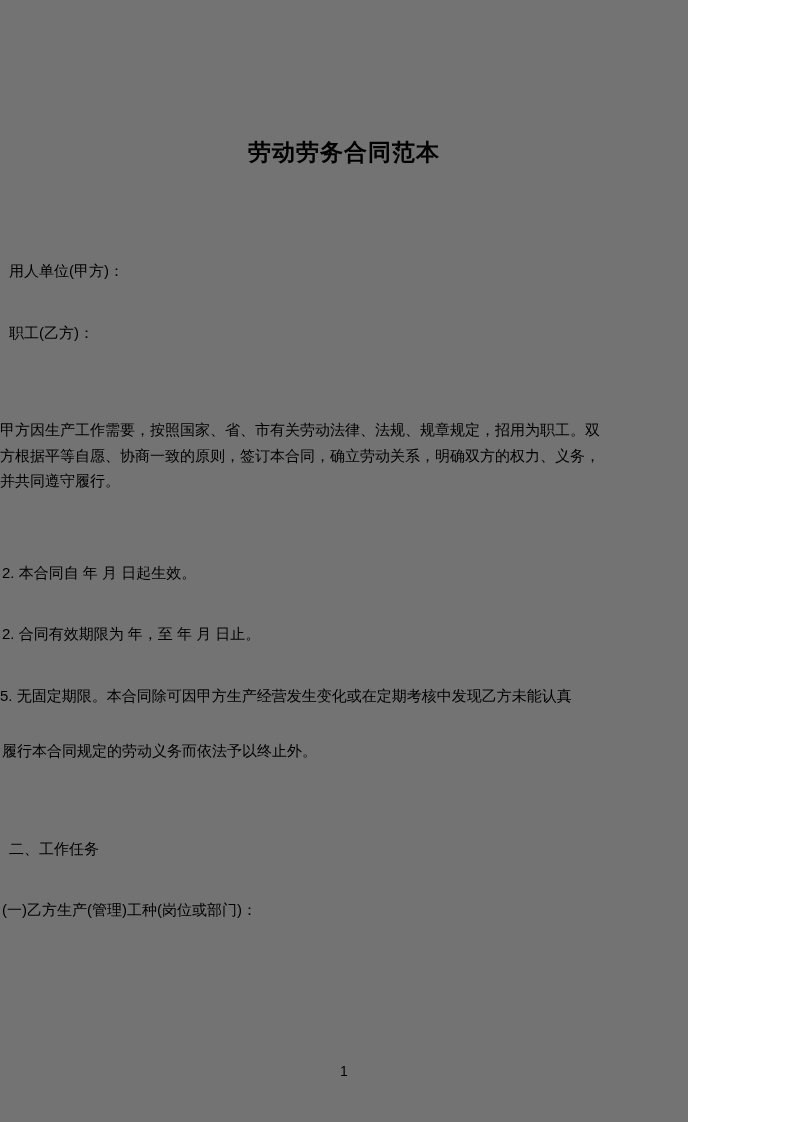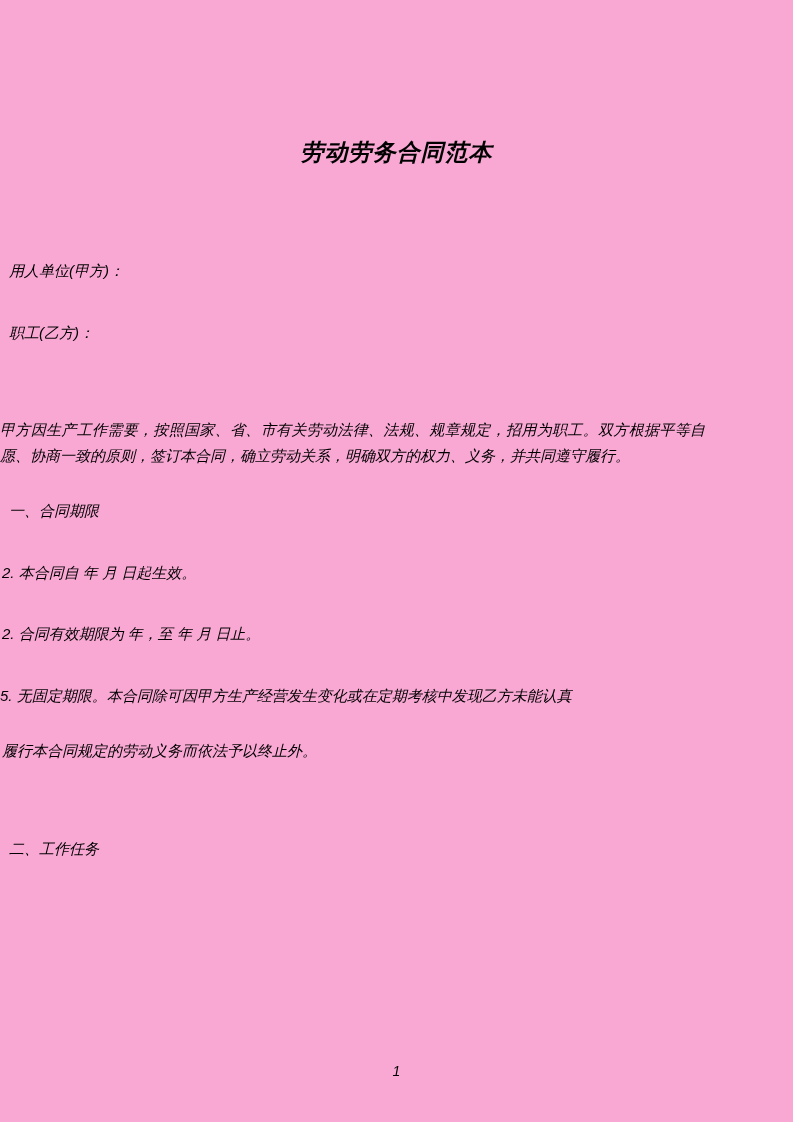--- a/index.html
+++ b/index.html
@@ -9,27 +9,26 @@
   }
   body {
     width: 793px;
     height: 1122px;
     font-family: "Liberation Sans", "DejaVu Sans", sans-serif;
     color: #000000;
     position: relative;
     overflow: hidden;
   }
   .page {
-    width: 793px;
+    width: 688px;
     height: 1122px;
     box-sizing: border-box;
     padding: 0;
     position: relative;
-    background: #f9a8d4;
-    font-style: italic;
+    background: #737373;
   }
   .doc-title {
     text-align: center;
     font-size: 23px;
     font-weight: bold;
     letter-spacing: 1px;
     margin: 0;
     padding-top: 136px;
     line-height: 1.4;
   }
@@ -78,38 +77,38 @@
     <div class="gap"></div>
 
     <p class="para indent-2">职工(乙方)：</p>
     <div class="gap"></div>
 
     <div class="gap"></div>
 
     <p class="para hang"> 甲方因生产工作需要，按照国家、省、市有关劳动法律、法规、规章规定，招用为职工。双方根据平等自愿、协商一致的原则，签订本合同，确立劳动关系，明确双方的权力、义务，并共同遵守履行。</p>
     <div class="gap-sm"></div>
 
-    <p class="para indent-2">一、合同期限</p>
     <div class="gap"></div>
 
     <p class="para indent-1">2. 本合同自  年  月  日起生效。</p>
     <div class="gap"></div>
 
     <p class="para indent-1">2. 合同有效期限为  年，至  年  月  日止。</p>
     <div class="gap"></div>
 
     <p class="para hang"> 5. 无固定期限。本合同除可因甲方生产经营发生变化或在定期考核中发现乙方未能认真</p>
     <div class="gap-sm"></div>
 
     <p class="para indent-1">履行本合同规定的劳动义务而依法予以终止外。</p>
     <div class="gap"></div>
 
     <div class="gap"></div>
 
     <p class="para indent-2">二、工作任务</p>
     <div class="gap"></div>
 
+    <p class="para indent-1">(一)乙方生产(管理)工种(岗位或部门)：</p>
 
   </div>
 
   <div class="page-number">1</div>
 
 </div>
 
 </body></html>

